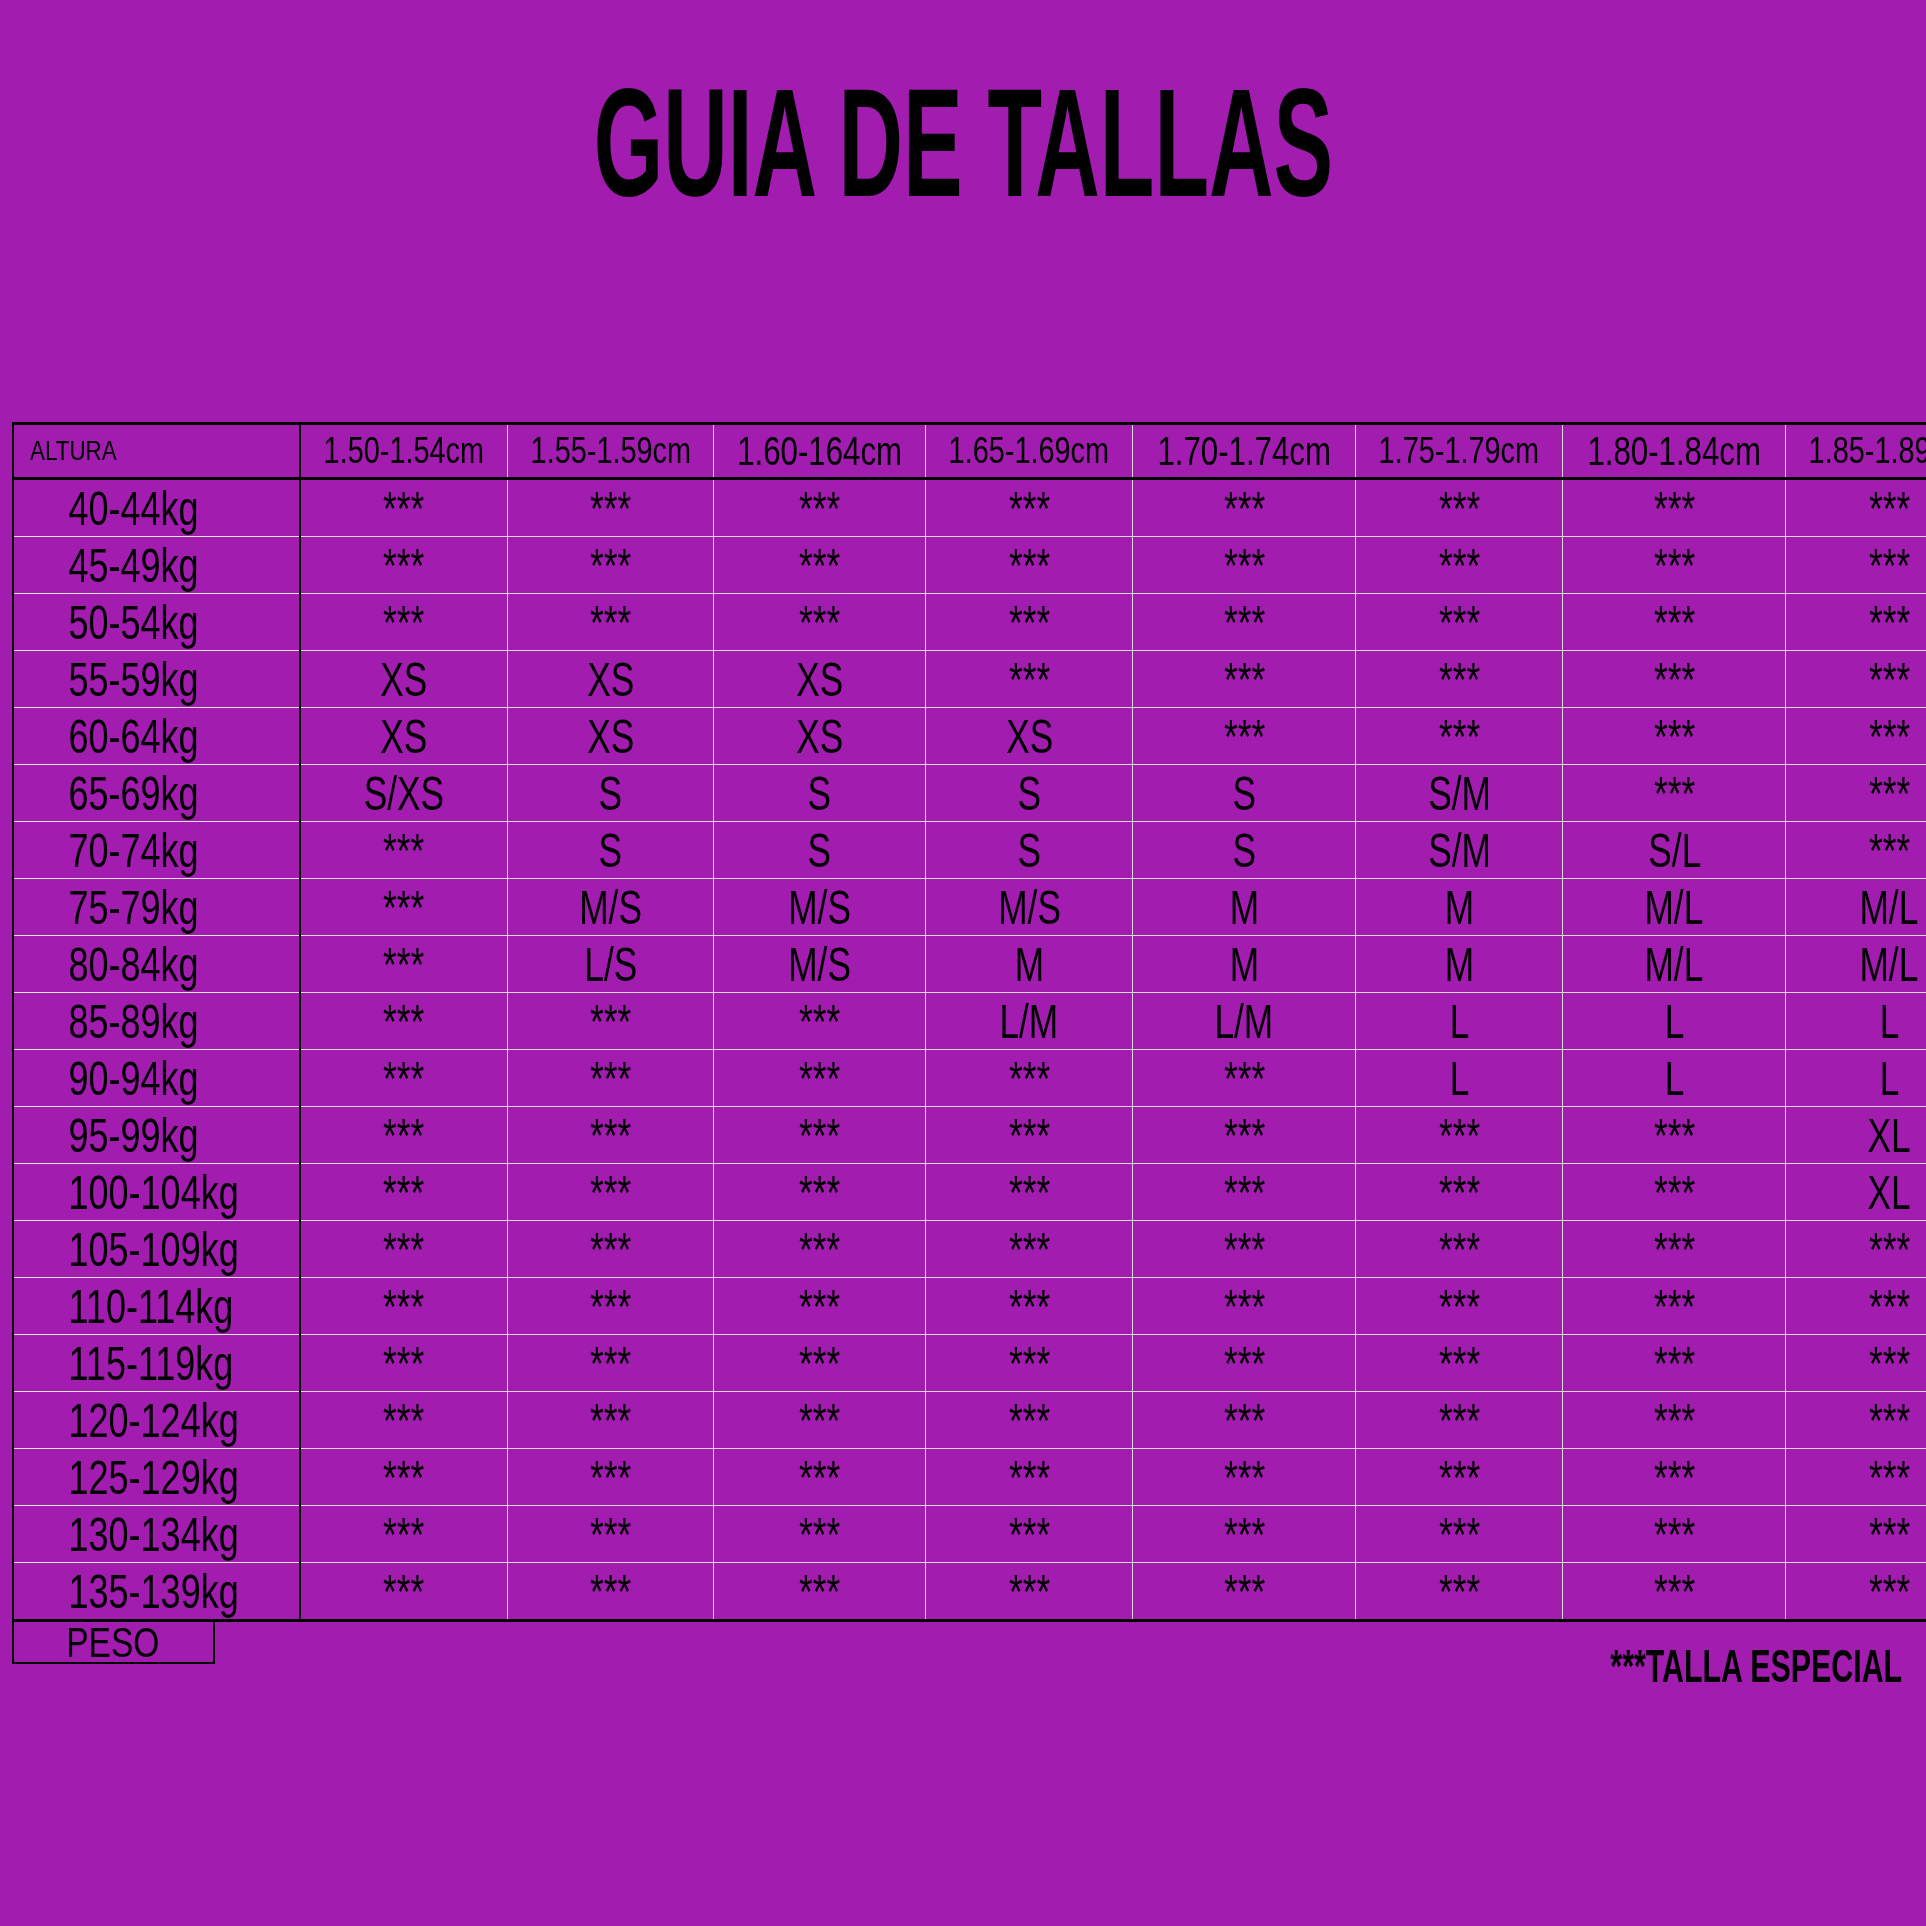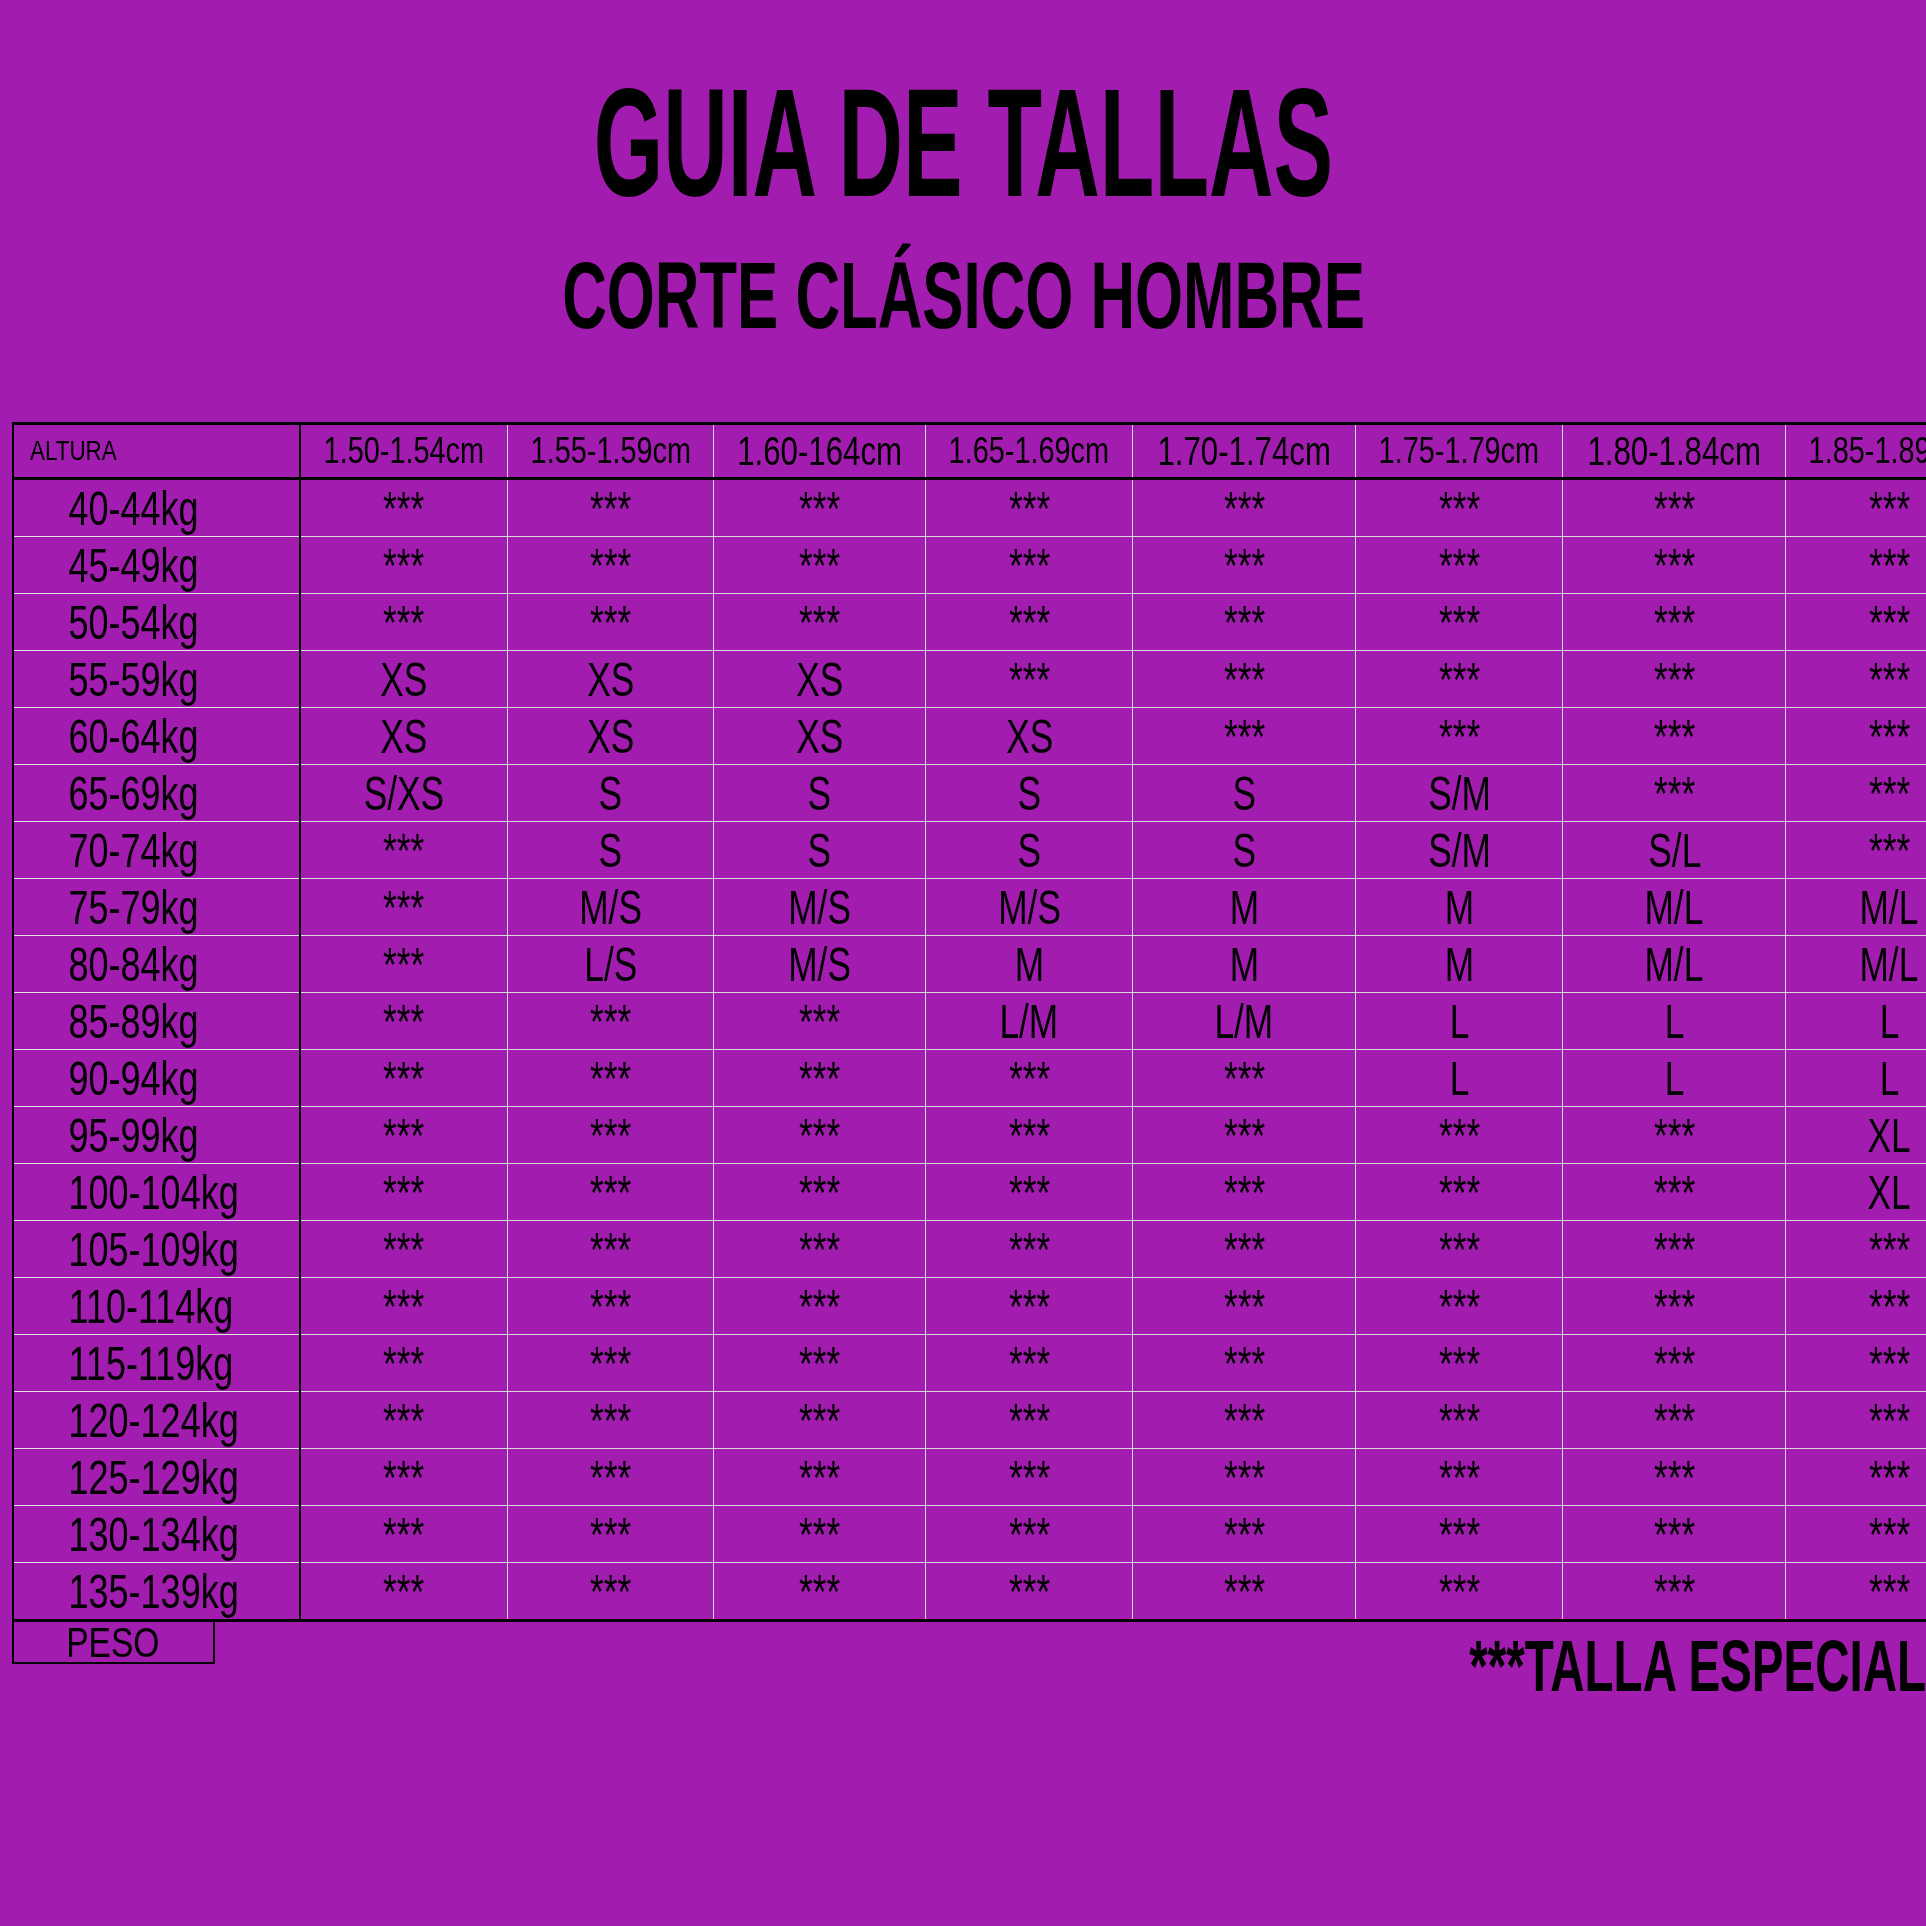--- a/index.html
+++ b/index.html
@@ -59,38 +59,35 @@
   
   .peso-box{
     position:absolute;left:11.6px;top:1620px;width:203px;height:44px;
     border:2.3px solid #000;box-sizing:border-box;
     display:flex;align-items:center;justify-content:center;
     font-size:43px;
   }
   .peso-box .sq{display:inline-block;transform:scaleX(.78);transform-origin:50% 50%;}
   
   .note{
-    position:absolute;top:1640px;right:0;
-    font-size:72px;font-weight:700;line-height:52px;white-space:nowrap;
+    position:absolute;top:1640px;right:24px;
+    font-size:46px;font-weight:700;line-height:52px;white-space:nowrap;
     text-align:left;
   }
   .note .sq{display:inline-block;transform:scaleX(.66);transform-origin:100% 50%;}
 </style>
 </head>
 <body>
 
 <div class="page">
 
   <div class="title">
     <span class="sq">GUIA DE TALLAS</span>
   </div>
 
-  <div class="subtitle">
-    <span class="sq">CORTE CLÁSICO HOMBRE</span>
-  </div>
 
   <div class="sheet">
     <table class="size-chart">
       <colgroup>
           <col style="width: 203px;">
           <col style="width: 194px;">
           <col style="width: 186px;">
           <col style="width: 147px;">
           <col style="width: 180px;">
           <col style="width: 146px;">

